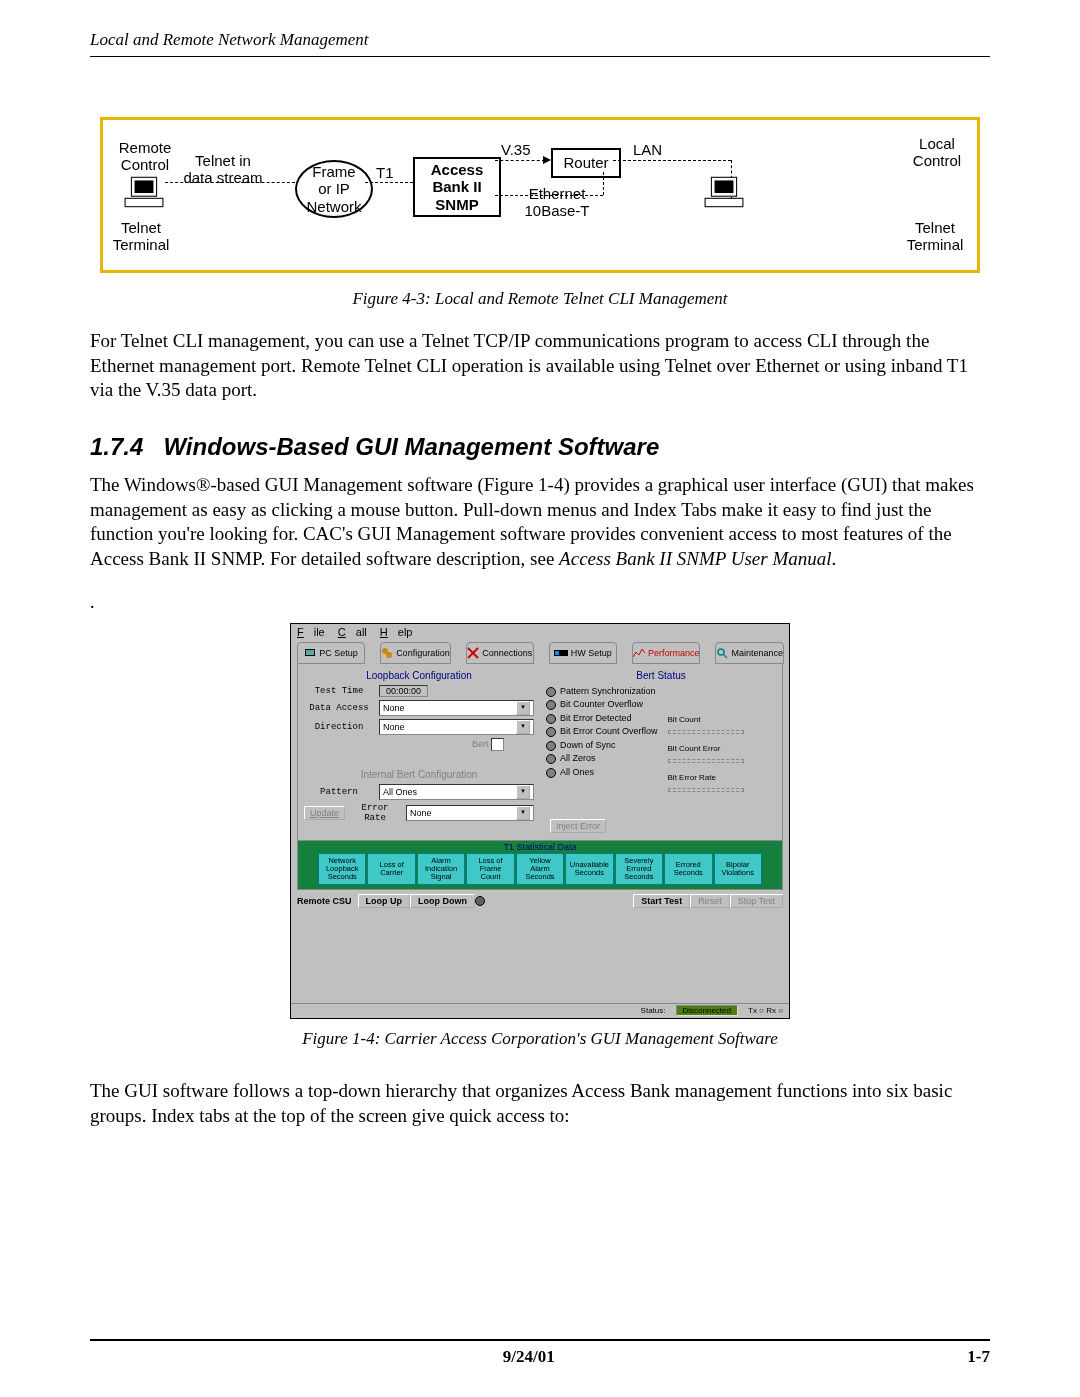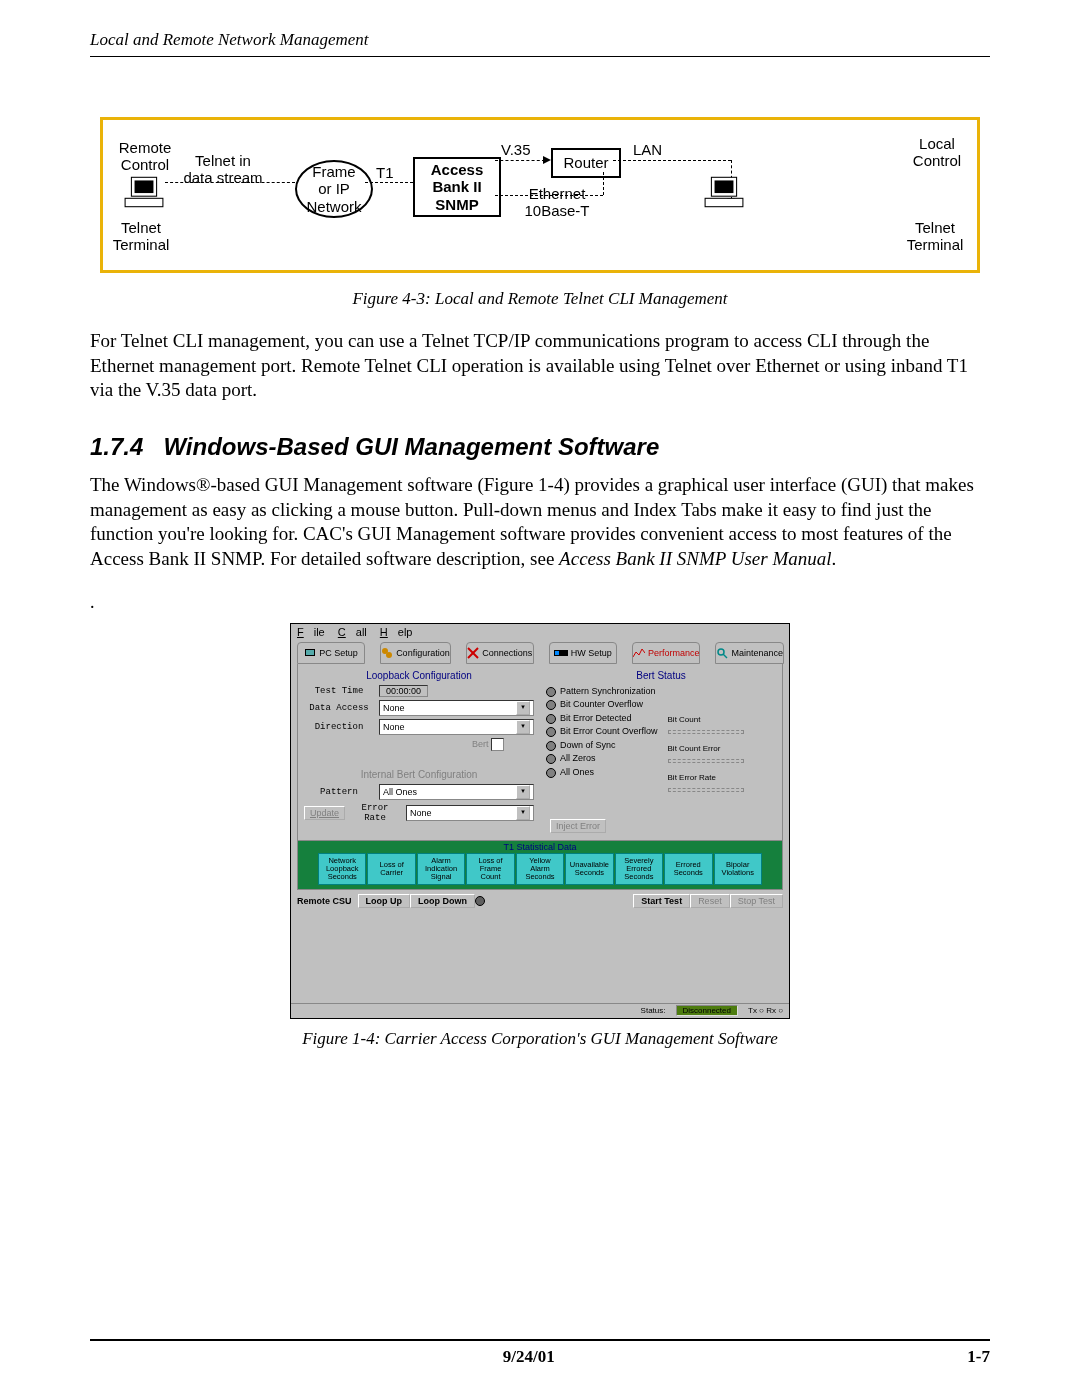--- a/index.html
+++ b/index.html
@@ -561,19 +561,20 @@
 
     <div class="statusbar">
       <span>Status:</span>
       <span class="sbcell">Disconnected</span>
       <span>Tx ○ Rx ○</span>
     </div>
   </div>
 
   <div class="caption">Figure 1-4: Carrier Access Corporation's GUI Management Software</div>
 
+  <div class="para" style="margin-top:30px;">The GUI software follows a top-down hierarchy that organizes Access Bank management functions into six basic groups. Index tabs at the top of the screen give quick access to:</div>
 
   <div class="footer">
     <span></span>
     <span>9/24/01</span>
     <span>1-7</span>
   </div>
 </div>
 
 </body></html>

